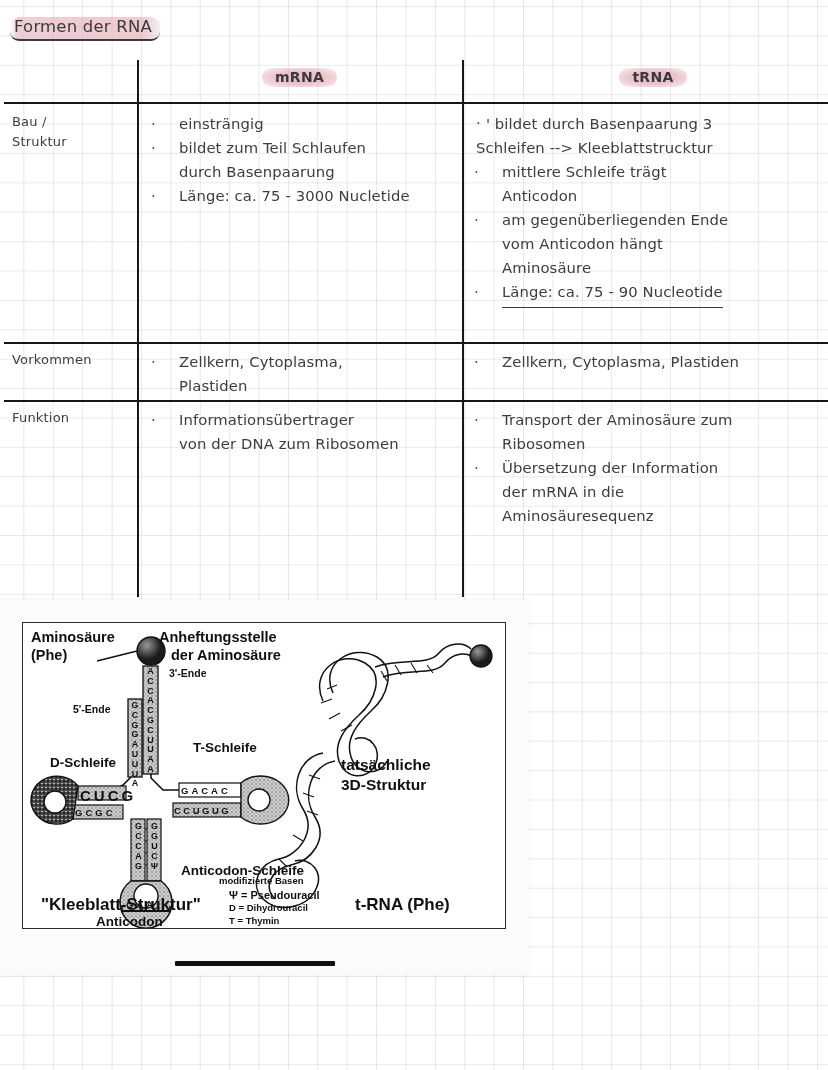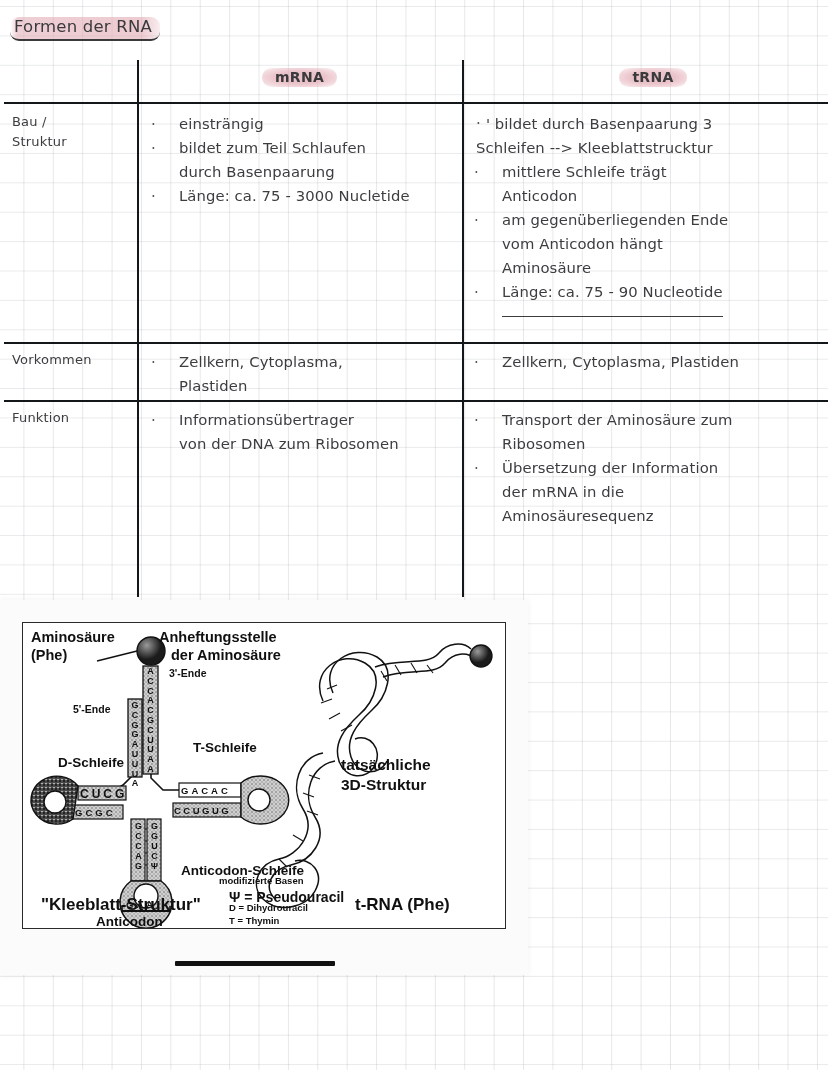--- a/index.html
+++ b/index.html
@@ -124,21 +124,21 @@
     margin: 0 0 0 0;
   }
   .cell li .bullet {
     position: absolute;
     left: 6px;
     top: 0.06em;
     font-size: 15px;
     color: #55565a;
   }
   .cell li.nobul { }
-  .cell li .underlined { border-bottom: 1.6px solid #3d3d40; padding-bottom: 16px; }
+  .cell li .underlined { border-bottom: 1.6px solid #3d3d40; padding-bottom: 7px; }
   .cell li.hang { padding-left: 8px; }
   .cell li.hang .bullet { left: 6px; }
 
   
   #figure-panel {
     position: absolute;
     left: 0;
     top: 600px;
     width: 528px;
     height: 375px;
@@ -369,43 +369,43 @@
 
     <div class="fig-txt" style="left:8px; top:6px; font-size:14.5px; font-weight:700;">Aminosäure</div>
     <div class="fig-txt" style="left:8px; top:24px; font-size:14.5px; font-weight:700;">(Phe)</div>
 
     <div class="fig-txt" style="left:136px; top:6px; font-size:14.5px; font-weight:700;">Anheftungsstelle</div>
     <div class="fig-txt" style="left:148px; top:24px; font-size:14.5px; font-weight:700;">der Aminosäure</div>
 
     <div class="fig-txt" style="left:146px; top:44px; font-size:10.5px; font-weight:700;">3'-Ende</div>
     <div class="fig-txt" style="left:50px; top:80px; font-size:10.5px; font-weight:700;">5'-Ende</div>
 
-    <div class="fig-txt" style="left:12px; top:132px; font-size:13.5px; font-weight:700;padding-left:23px;">D-Schleife</div>
+    <div class="fig-txt" style="left:4px; top:132px; font-size:13.5px; font-weight:700;padding-left:23px;">D-Schleife</div>
     <div class="fig-txt" style="left:170px; top:117px; font-size:13.5px; font-weight:700;">T-Schleife</div>
 
     <div class="fig-txt" style="left:158px; top:240px; font-size:13.5px; font-weight:700;">Anticodon-Schleife</div>
     <div class="fig-txt" style="left:73px; top:291px; font-size:13.5px; font-weight:700;">Anticodon</div>
 
     <div class="fig-txt" style="left:18px; top:272px; font-size:17px; font-weight:700;">"Kleeblatt-Struktur"</div>
 
     <div class="fig-txt" style="left:318px; top:133px; font-size:15.5px; font-weight:700;">tatsächliche</div>
     <div class="fig-txt" style="left:318px; top:153px; font-size:15.5px; font-weight:700;">3D-Struktur</div>
 
     <div class="fig-txt" style="left:196px; top:252px; font-size:9.5px; font-weight:700;">modifizierte Basen</div>
-    <div class="fig-txt" style="left:206px; top:266px; font-size:14px; font-weight:700;">Ψ = Pseudouracil</div>
+    <div class="fig-txt" style="left:206px; top:266px; font-size:11px; font-weight:700;">Ψ = Pseudouracil</div>
     <div class="fig-txt" style="left:206px; top:279px; font-size:9.5px; font-weight:700;">D = Dihydrouracil</div>
     <div class="fig-txt" style="left:206px; top:292px; font-size:9.5px; font-weight:700;">T = Thymin</div>
 
     <div class="fig-txt" style="left:332px; top:272px; font-size:17px; font-weight:700;">t-RNA (Phe)</div>
 
     <div class="fig-txt" style="left:121px; top:44px; font-size:9px; font-weight:700; line-height:9.8px; width:13px; text-align:center; writing-mode:horizontal-tb;">A<br>C<br>C<br>A<br>C<br>G<br>C<br>U<br>U<br>A<br>A</div>
     <div class="fig-txt" style="left:106px; top:78px; font-size:9px; font-weight:700; line-height:9.8px; width:12px; text-align:center;">G<br>C<br>G<br>G<br>A<br>U<br>U<br>U<br>A</div>
     <div class="fig-txt" style="left:158px; top:162px; font-size:9.5px; font-weight:700; letter-spacing:3px;">GACAC</div>
     <div class="fig-txt" style="left:151px; top:182px; font-size:9.5px; font-weight:700; letter-spacing:2.5px;">CCUGUG</div>
-    <div class="fig-txt" style="left:57px; top:164px; font-size:12px; font-weight:700; letter-spacing:3px;">CUCG</div>
+    <div class="fig-txt" style="left:57px; top:164px; font-size:15px; font-weight:700; letter-spacing:3px;">CUCG</div>
     <div class="fig-txt" style="left:52px; top:184px; font-size:9.5px; font-weight:700; letter-spacing:3px;">GCGC</div>
     <div class="fig-txt" style="left:110px; top:198px; font-size:9px; font-weight:700; line-height:10px; width:11px; text-align:center;">G<br>C<br>C<br>A<br>G</div>
     <div class="fig-txt" style="left:126px; top:198px; font-size:9px; font-weight:700; line-height:10px; width:11px; text-align:center;">G<br>G<br>U<br>C<br>Ψ</div>
     <div class="fig-txt" style="left:103px; top:276px; font-size:9.5px; font-weight:700; letter-spacing:3px;">GAA</div>
   </div>
 
   <div id="spine-bar"></div>
 </div>
 
 </body></html>

